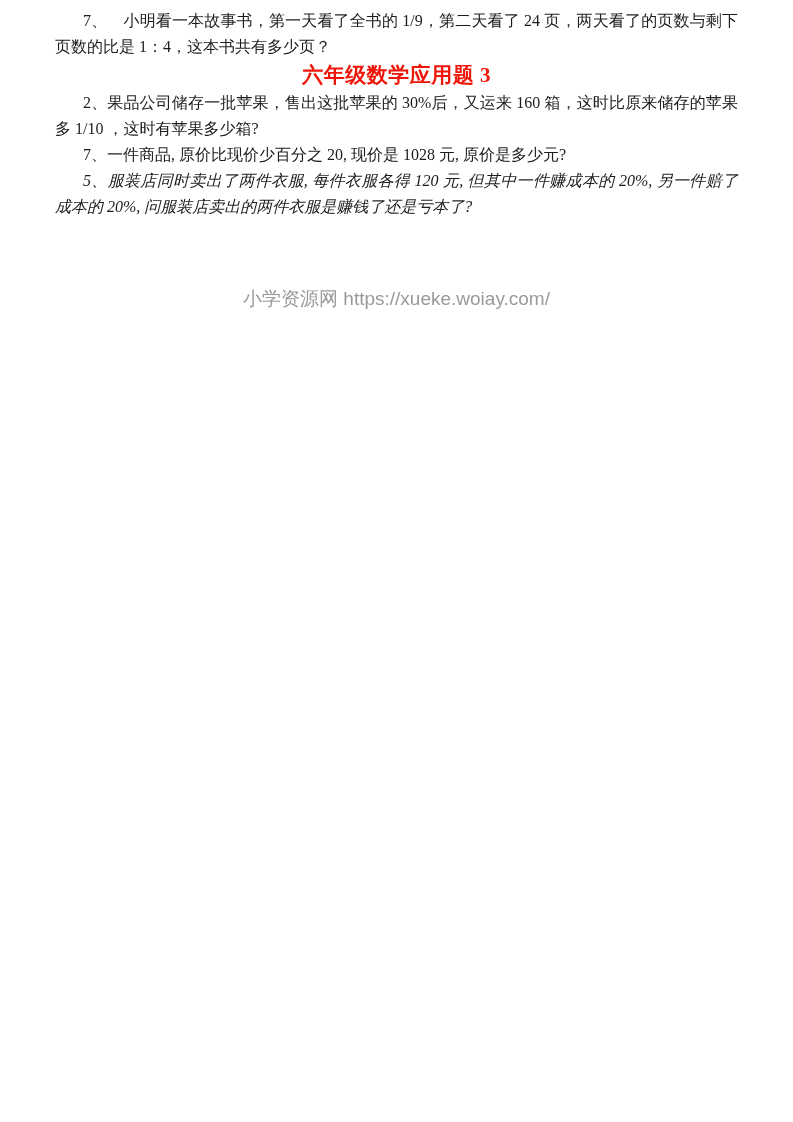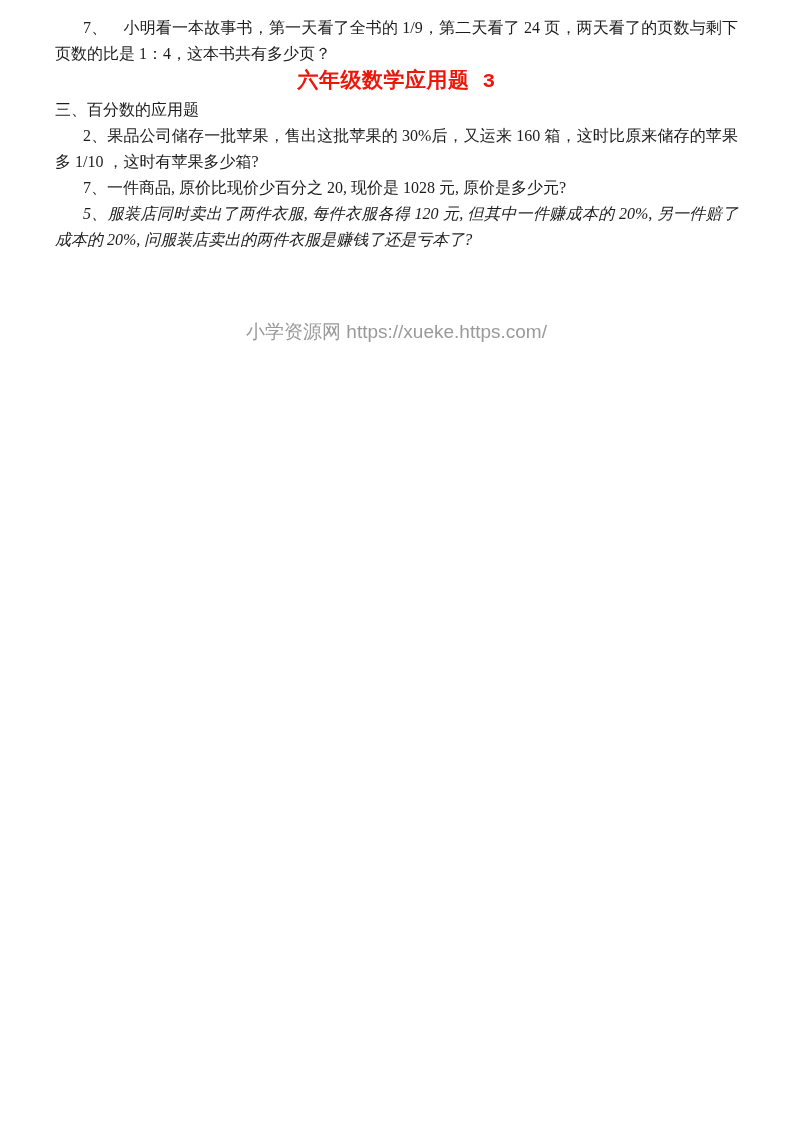--- a/index.html
+++ b/index.html
@@ -10,21 +10,21 @@
   .page {
     width: 793px;
     min-height: 1122px;
     background: #ffffff;
     display: flow-root;
     font-family: "Liberation Serif", "DejaVu Serif", serif;
     color: #1c1c1c;
     position: relative;
   }
   .content {
-    padding: 15px 55px;
+    padding: 8px 55px;
   }
   p.question {
     margin: 0;
     font-size: 16px;
     line-height: 26px;
     text-indent: 28px;
     text-align: justify;
   }
   p.section-heading {
     margin: 0;
@@ -36,21 +36,21 @@
     margin: 0;
     font-size: 21px;
     line-height: 30px;
     font-weight: bold;
     text-align: center;
     letter-spacing: 0.5px;
   }
   
   .mt-q7      { margin-top: 126px; }
   .mt-q8      { margin-top: 92px;  }
-  .mt-title   { margin-top: 61px; font-family: Liberation Mono, monospace;  }
+  .mt-title   { margin-top: 61px;  }
   .mt-heading { margin-top: 26px;  }
   .mt-q1      { margin-top: 16px;  }
   .mt-q2      { margin-top: 95px;  }
   .mt-q3      { margin-top: 92px;  }
   .mt-q4      { margin-top: 134px; }
   .mt-q5      { margin-top: 14px; font-style: italic;  }
   .footer {
     margin-top: 67px;
     text-align: center;
     font-family: "Liberation Sans", "DejaVu Sans", sans-serif;
@@ -62,26 +62,25 @@
 <body>
 
 <div class="page">
   <div class="content">
 
     <p class="question mt-q7">7、　小明看一本故事书，第一天看了全书的 1/9，第二天看了 24 页，两天看了的页数与剩下页数的比是 1：4，这本书共有多少页？</p>
 
 
     <h1 class="doc-title mt-title" style="color: rgb(238, 21, 9);">六年级数学应用题 3</h1>
 
-    <p class="section-heading mt-heading">三、百分数的应用题</p>
 
 
     <p class="question mt-q2">2、果品公司储存一批苹果，售出这批苹果的 30%后，又运来 160 箱，这时比原来储存的苹果多 1/10 ，这时有苹果多少箱?</p>
 
     <p class="question mt-q3">7、一件商品, 原价比现价少百分之 20, 现价是 1028 元, 原价是多少元?</p>
 
 
     <p class="question mt-q5">5、服装店同时卖出了两件衣服, 每件衣服各得 120 元, 但其中一件赚成本的 20%, 另一件赔了成本的 20%, 问服装店卖出的两件衣服是赚钱了还是亏本了?</p>
 
-    <p class="footer" style="color: rgb(154, 154, 154);">小学资源网 https://xueke.https.com/</p>
+    <p class="footer" style="color: rgb(154, 154, 154);">小学资源网 https://xueke.woiay.com/</p>
 
   </div>
 </div>
 
 </body></html>

